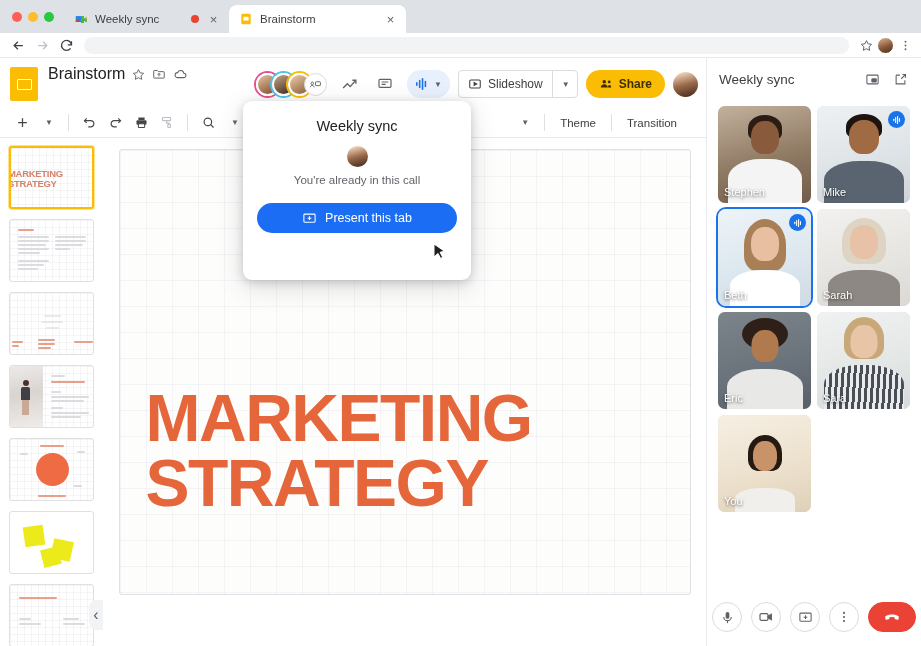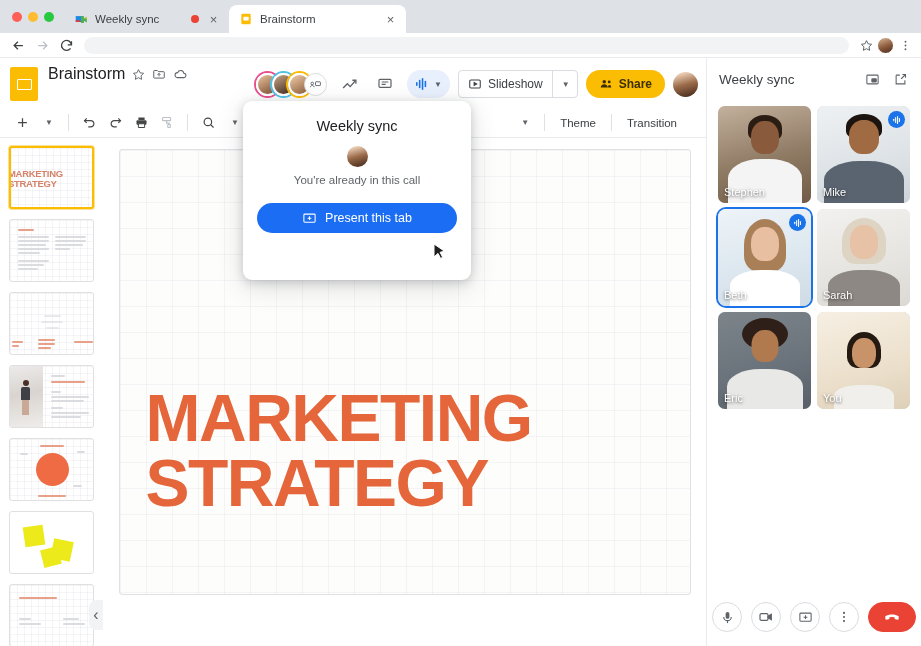--- a/index.html
+++ b/index.html
@@ -701,20 +701,29 @@
       <div class="tile">
         <div class="face">
           <div class="f-bg" style="background:linear-gradient(165deg,#7d858b 0%,#69717a 60%,#585f67 100%);"></div>
           <div class="f-hair" style="top:6px;width:46px;height:32px;background:#2e2018;border-radius:50%;"></div>
           <div class="f-head" style="top:18px;width:27px;height:32px;background:#b07a4e;"></div>
           <div class="f-body" style="width:76px;height:40px;background:#e8e8e6;"></div>
         </div>
         <span class="tile-name">Eric</span>
       </div>
 
+      <div class="tile">
+        <div class="face">
+          <div class="f-bg" style="background:linear-gradient(165deg,#f0f2f1 0%,#e2e6e4 60%,#d6dad8 100%);"></div>
+          <div class="f-hair" style="top:5px;width:40px;height:42px;background:#c8a878;"></div>
+          <div class="f-head" style="top:13px;width:27px;height:33px;background:#e9c5a8;"></div>
+          <div class="f-body" style="width:80px;height:44px;background:repeating-linear-gradient(94deg,#4a4f56 0 3px,#e9ecef 3px 6px);"></div>
+        </div>
+        <span class="tile-name">Sara</span>
+      </div>
 
 
       <div class="tile">
         <div class="face">
           <div class="f-bg" style="background:linear-gradient(165deg,#f6efe3 0%,#ece0cc 60%,#ded0b8 100%);"></div>
           <div class="f-hair" style="top:20px;width:34px;height:36px;background:#241a12;"></div>
           <div class="f-head" style="top:26px;width:24px;height:30px;background:#c9936a;"></div>
           <div class="f-body" style="width:60px;height:24px;background:#f0efeb;"></div>
         </div>
         <span class="tile-name">You</span>

